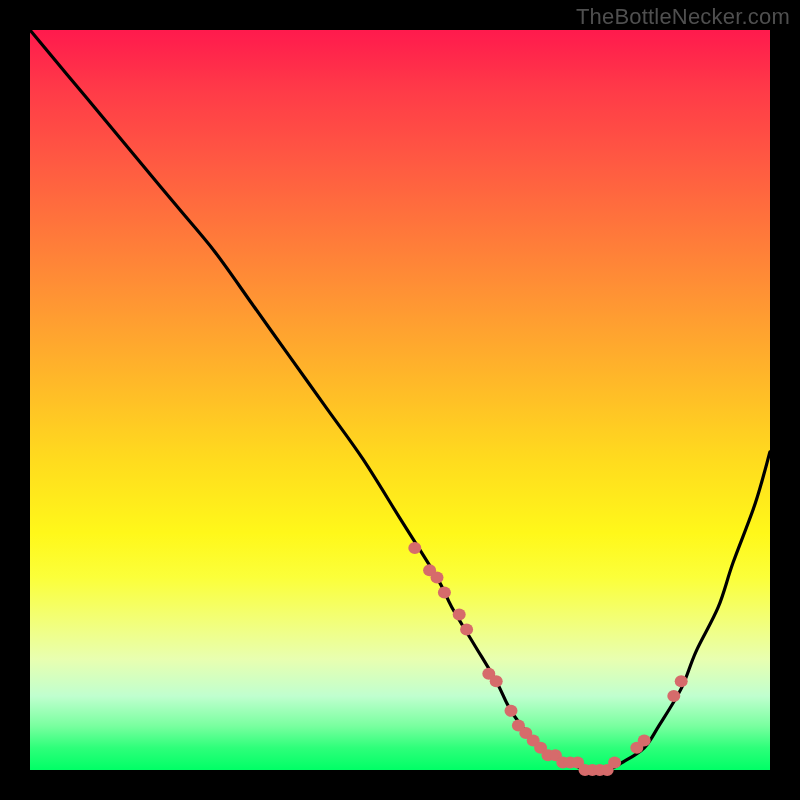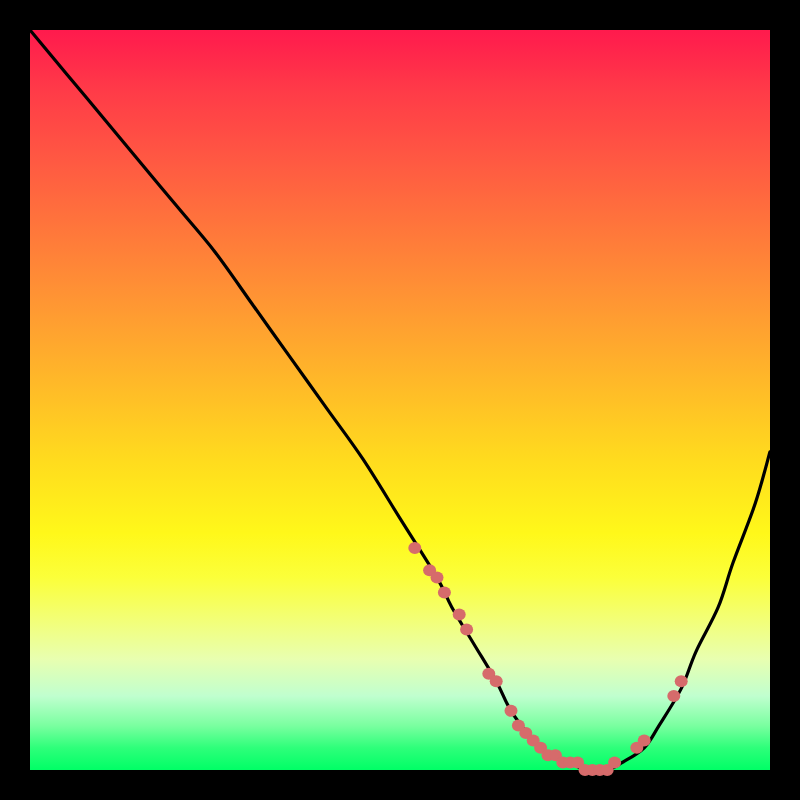--- a/index.html
+++ b/index.html
@@ -62,20 +62,21 @@
     width: 740px;
     height: 740px;
     overflow: visible;
   }
 </style>
 </head>
 <body>
 
 <div class="frame">
 
+  <div class="watermark">TheBottleNecker.com</div>
 
   <div class="plot">
     <svg class="curve" viewBox="0 0 740 740" preserveAspectRatio="none">
       <path id="curve-path" fill="none" stroke="#000000" stroke-width="3.2" stroke-linecap="round" stroke-linejoin="round" d="M 0.0 0.0 C 6.2 7.4, 24.7 29.6, 37.0 44.4 C 49.3 59.2, 61.7 74.0, 74.0 88.8 C 86.3 103.6, 98.7 118.4, 111.0 133.2 C 123.3 148.0, 135.7 162.8, 148.0 177.6 C 160.3 192.4, 172.7 206.0, 185.0 222.0 C 197.3 238.0, 209.7 256.5, 222.0 273.8 C 234.3 291.1, 246.7 308.3, 259.0 325.6 C 271.3 342.9, 283.7 360.1, 296.0 377.4 C 308.3 394.7, 320.7 410.7, 333.0 429.2 C 345.3 447.7, 357.7 468.7, 370.0 488.4 C 382.3 508.1, 398.4 532.8, 407.0 547.6 C 415.6 562.4, 415.6 566.1, 421.8 577.2 C 428.0 588.3, 436.6 601.9, 444.0 614.2 C 451.4 626.5, 460.0 640.1, 466.2 651.2 C 472.4 662.3, 474.8 670.9, 481.0 680.8 C 487.2 690.7, 497.0 703.0, 503.2 710.4 C 509.4 717.8, 511.8 721.5, 518.0 725.2 C 524.2 728.9, 534.0 730.1, 540.2 732.6 C 546.4 735.1, 548.8 738.8, 555.0 740.0 C 561.2 741.2, 571.0 741.2, 577.2 740.0 C 583.4 738.8, 585.8 736.3, 592.0 732.6 C 598.2 728.9, 608.0 724.0, 614.2 717.8 C 620.4 711.6, 622.8 705.5, 629.0 695.6 C 635.2 685.7, 645.0 670.9, 651.2 658.6 C 657.4 646.3, 659.8 635.2, 666.0 621.6 C 672.2 608.0, 682.0 592.0, 688.2 577.2 C 694.4 562.4, 696.8 550.1, 703.0 532.8 C 709.2 515.5, 719.0 492.1, 725.2 473.6 C 731.4 455.1, 737.5 430.4, 740.0 421.8"></path>
       <g id="scatter-group">
           <ellipse cx="384.8" cy="518.0" rx="6.5" ry="6" fill="#d66b6b"></ellipse>
           <ellipse cx="399.6" cy="540.2" rx="6.5" ry="6" fill="#d66b6b"></ellipse>
           <ellipse cx="407.0" cy="547.6" rx="6.5" ry="6" fill="#d66b6b"></ellipse>
           <ellipse cx="414.4" cy="562.4" rx="6.5" ry="6" fill="#d66b6b"></ellipse>
           <ellipse cx="429.2" cy="584.6" rx="6.5" ry="6" fill="#d66b6b"></ellipse>

